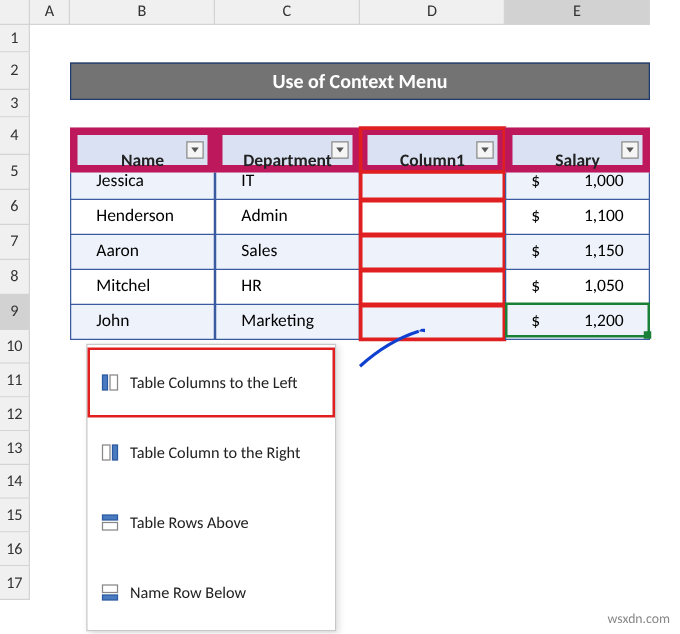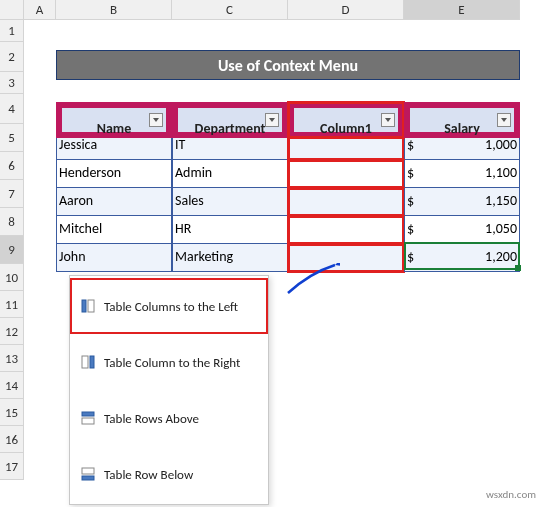--- a/index.html
+++ b/index.html
@@ -63,21 +63,21 @@
 .th .dd::after {
   content: "";
   border-left: 3px solid transparent;
   border-right: 3px solid transparent;
   border-top: 4px solid #555;
 }
 .trow { display: flex; height: 28px; }
 .td {
   border: 1px solid #3a5ba0;
   border-top: none;
-  padding: 4px 2px;
+  padding: 4px 20px;
   background: #fff;
   font-size: 14px;
 }
 .trow.alt .td { background: #eef3fb; }
 .w1 { width: 116px; }
 .w2 { width: 116px; }
 .w3 { width: 116px; }
 .w4 { width: 116px; }
 .sal { display: flex; justify-content: space-between; }
 .redbox { outline: 3px solid #e02020; outline-offset: -2px; }
@@ -263,17 +263,17 @@
       </span>
     <span>Table Rows Above</span>
   </div>
   <div class="citem">
     <span class="cicon">
         <svg width="16" height="16">
           <rect x="2" y="2" width="12" height="6" fill="none" stroke="#888"></rect>
           <rect x="2" y="10" width="12" height="4" fill="#4a7ac0" stroke="#2a5a9f"></rect>
         </svg>
       </span>
-    <span>Table Row Below</span>
+    <span>Name Row Below</span>
   </div>
 </div>
 
 <div class="wm">wsxdn.com</div>
 
 </body></html>

